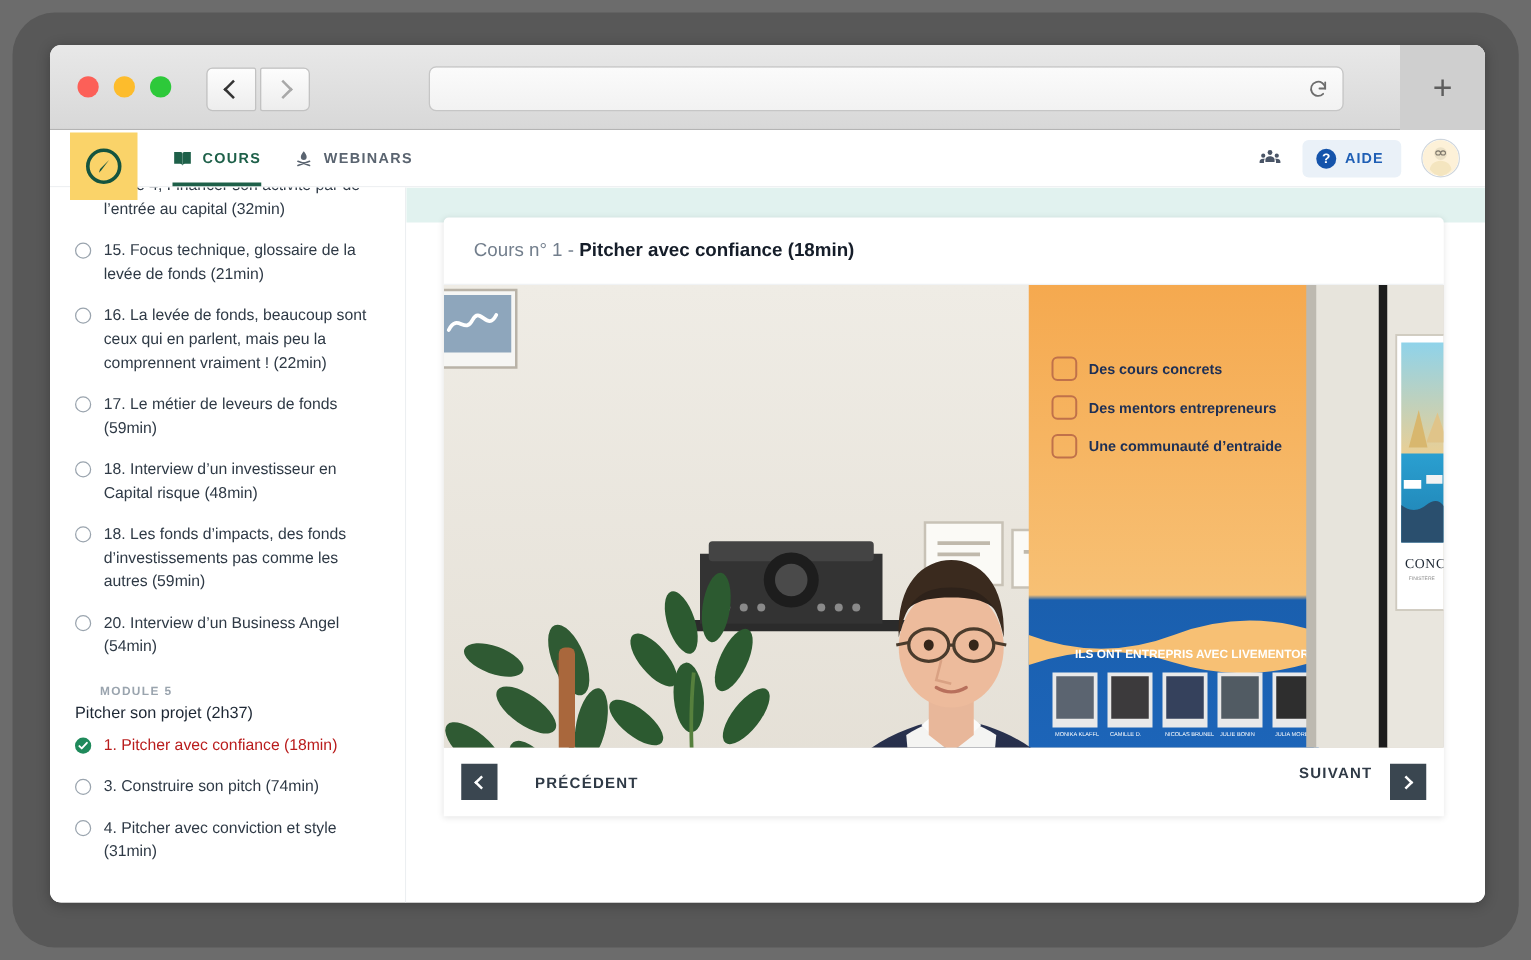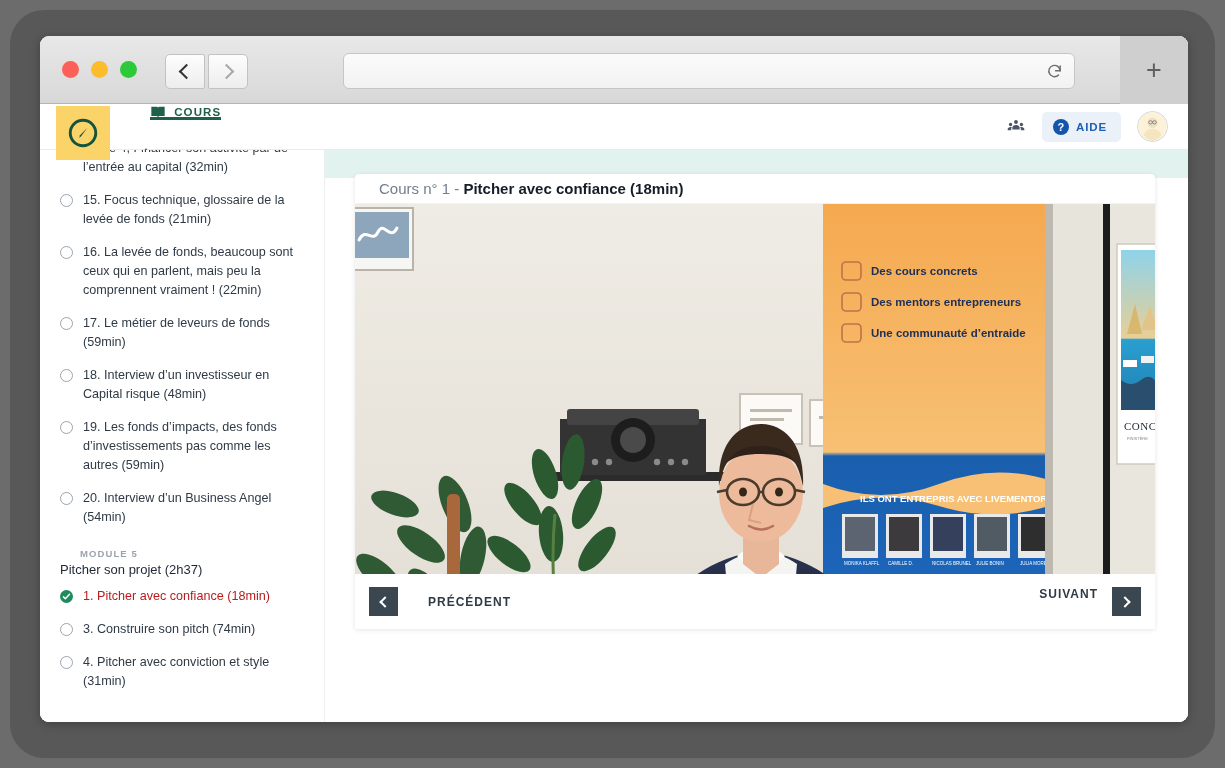--- a/index.html
+++ b/index.html
@@ -99,21 +99,21 @@
   #logo-tile {
     position: absolute;
     left: 16px; top: 2px;
     width: 54px; height: 54px;
     background: #fad369;
     display: flex; align-items: center; justify-content: center;
     z-index: 30;
   }
   #logo-tile svg { width: 34px; height: 34px; }
 
-  .navtabs { display: flex; align-items: center; gap: 26px; margin-left: 98px; height: 100%; flex-direction: column; }
+  .navtabs { display: flex; align-items: center; gap: 26px; margin-left: 98px; height: 100%; }
   .navtab {
     display: flex; align-items: center; gap: 8px;
     height: 100%;
     font-size: 11.5px; font-weight: bold; letter-spacing: 1.1px;
     position: relative;
   }
   .navtab.active { color: #1e6049; }
   .navtab.idle   { color: #5a6470; }
   .navtab.active::after {
     content: ""; position: absolute; left: 0; right: 0; bottom: 0;
@@ -213,21 +213,21 @@
   #card {
     position: absolute;
     left: 30px; top: 24px;
     width: 800px;
     background: #ffffff;
     border-radius: 4px 4px 0 0;
     box-shadow: 0 1px 5px rgba(0,0,0,0.10);
     overflow: hidden;
   }
   #card-title {
-    padding: 6px 24px;
+    padding: 18px 24px;
     font-size: 15px;
     border-bottom: 1px solid #f0f2f4;
   }
   #card-title .pre  { color: #727e8c; font-weight: normal; }
   #card-title .main { color: #151d29; font-weight: bold; }
 
   
   #video {
     position: relative;
     width: 800px; height: 370px;
@@ -365,21 +365,21 @@
               <div class="lesson">
                 <div class="bullet"></div>
                 <div class="lesson-label">17. Le métier de leveurs de fonds (59min)</div>
               </div>
               <div class="lesson">
                 <div class="bullet"></div>
                 <div class="lesson-label">18. Interview d’un investisseur en Capital risque (48min)</div>
               </div>
               <div class="lesson">
                 <div class="bullet"></div>
-                <div class="lesson-label">19. Les fonds d’impacts, des fonds d’investissements pas comme les autres (59min)</div>
+                <div class="lesson-label">18. Les fonds d’impacts, des fonds d’investissements pas comme les autres (59min)</div>
               </div>
               <div class="lesson">
                 <div class="bullet"></div>
                 <div class="lesson-label">20. Interview d’un Business Angel (54min)</div>
               </div>
             </div>
 
           <div class="module-head">
             <div class="module-kicker">MODULE 5</div>
             <div class="module-title">Pitcher son projet (2h37)</div>

